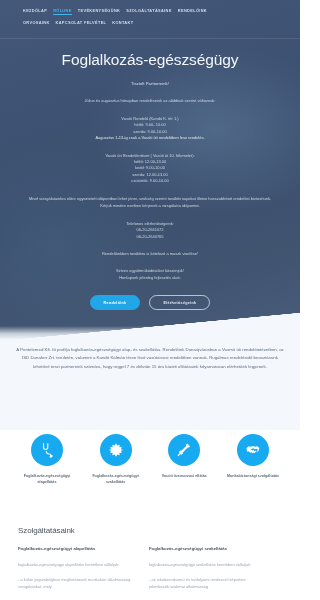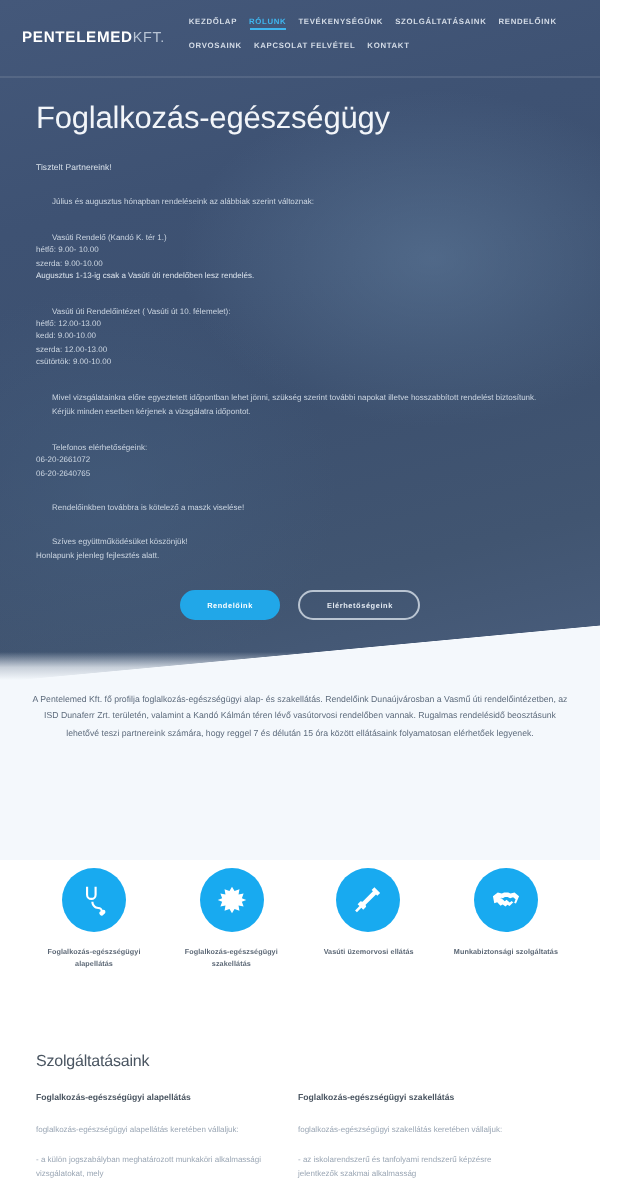--- a/index.html
+++ b/index.html
@@ -47,21 +47,21 @@
     cursor:pointer;
   }
   .nav-item.active { color:#3fb6ef; border-bottom:1px solid #3fb6ef; }
 
   .topbar-rule {
     position:absolute; top:38px; left:0; width:300px; height:1px;
     background:rgba(255,255,255,0.10); z-index:5;
   }
 
   
-  .hero-body { position:relative; z-index:5; padding:18px 18px 0; }
+  .hero-body { position:relative; z-index:5; text-align:center; padding:18px 18px 0; }
   .hero-title {
     font-size:15.5px; font-weight:normal; color:#f2f5f9;
     letter-spacing:-.1px; line-height:1.15;
   }
   .hero-sub { margin-top:13px; font-size:4.2px; color:#d9e1ea; letter-spacing:.05px; }
 
   .hero-p { margin-top:11px; font-size:4px; color:#ccd6e2; line-height:1.85; padding:0 8px; }
   .hero-p.gap { margin-top:10px; }
   .hero-line { font-size:4px; color:#ccd6e2; line-height:1.62; }
   .hero-line.em { color:#dde5ee; }
@@ -114,23 +114,20 @@
   .col-body { margin-top:8px; font-size:4px; color:#9aa6b4; line-height:1.75; }
 </style>
 </head>
 <body>
 
 <div class="hero">
   <div class="hero-slant"></div>
   <div class="hero-slant2"></div>
 
   <div class="topbar">
-    <div class="logo">
-      <span class="logo-a">PENTELEMED</span><span class="logo-b">KFT.</span>
-    </div>
     <nav class="nav">
       <span class="nav-item">KEZDŐLAP</span>
       <span class="nav-item active">RÓLUNK</span>
       <span class="nav-item">TEVÉKENYSÉGÜNK</span>
       <span class="nav-item">SZOLGÁLTATÁSAINK</span>
       <span class="nav-item">RENDELŐINK</span>
       <span class="nav-item">ORVOSAINK</span>
       <span class="nav-item">KAPCSOLAT FELVÉTEL</span>
       <span class="nav-item">KONTAKT</span>
     </nav>

